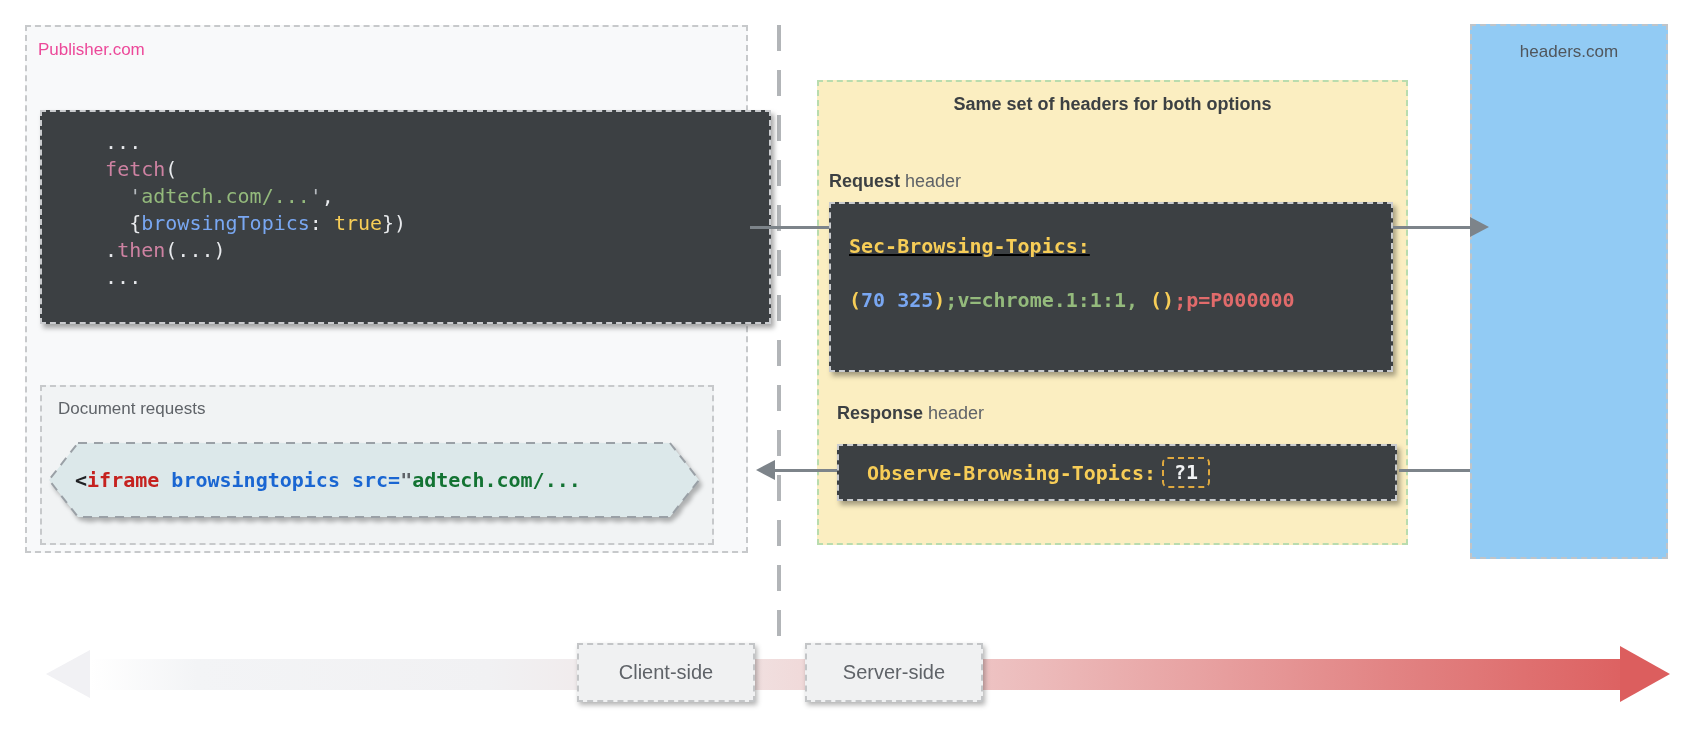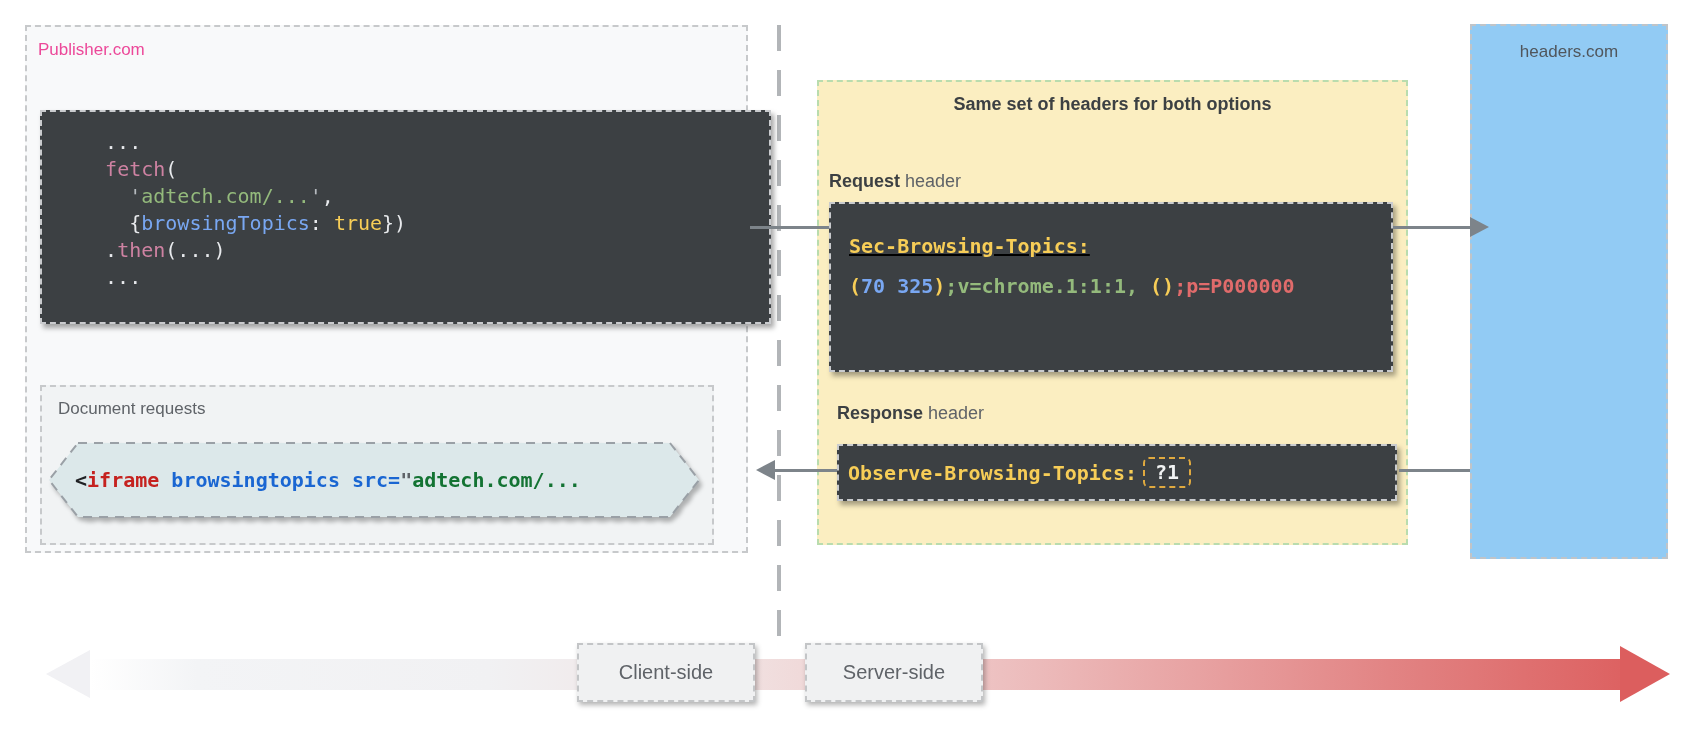--- a/index.html
+++ b/index.html
@@ -39,24 +39,24 @@
     font-size:18px;font-weight:bold;color:#3c4043;z-index:2;}
   .hdr-label{font-size:18px;color:#5f6368;z-index:2;}
   .hdr-label b{color:#3c4043;}
   .request-label{left:829px;top:171px;}
   .response-label{left:837px;top:403px;}
 
   .request-block{left:829px;top:202px;width:564px;height:170px;}
   .req-line{font-family:"DejaVu Sans Mono", monospace;font-size:20px;font-weight:600;
     white-space:pre;padding-left:18px;}
   .req-line1{margin-top:30px;text-decoration:underline;}
-  .req-line2{margin-top:16px;}
+  .req-line2{margin-top:30px;}
 
   .response-block{left:837px;top:444px;width:560px;height:57px;
-    display:flex;align-items:center;padding-left:9px;}
+    display:flex;align-items:center;padding-left:28px;}
   .resp-line{font-family:"DejaVu Sans Mono", monospace;font-size:20px;font-weight:600;white-space:pre;}
   .value-chip{display:inline-block;margin-left:6px;padding:1px 10px 2px 10px;
     border:2px dashed #dfa93f;border-radius:6px;color:#f1f3f4;
     font-family:"DejaVu Sans Mono", monospace;font-size:20px;font-weight:600;}
 
   
   .adtech-box{left:1470px;top:24px;width:198px;height:535px;
     background:#92cbf4;border:2px dashed #c0c4c8;box-sizing:border-box;z-index:1;}
   .adtech-label{left:1470px;top:42px;width:198px;text-align:center;
     font-size:17px;color:#50565c;z-index:2;}

